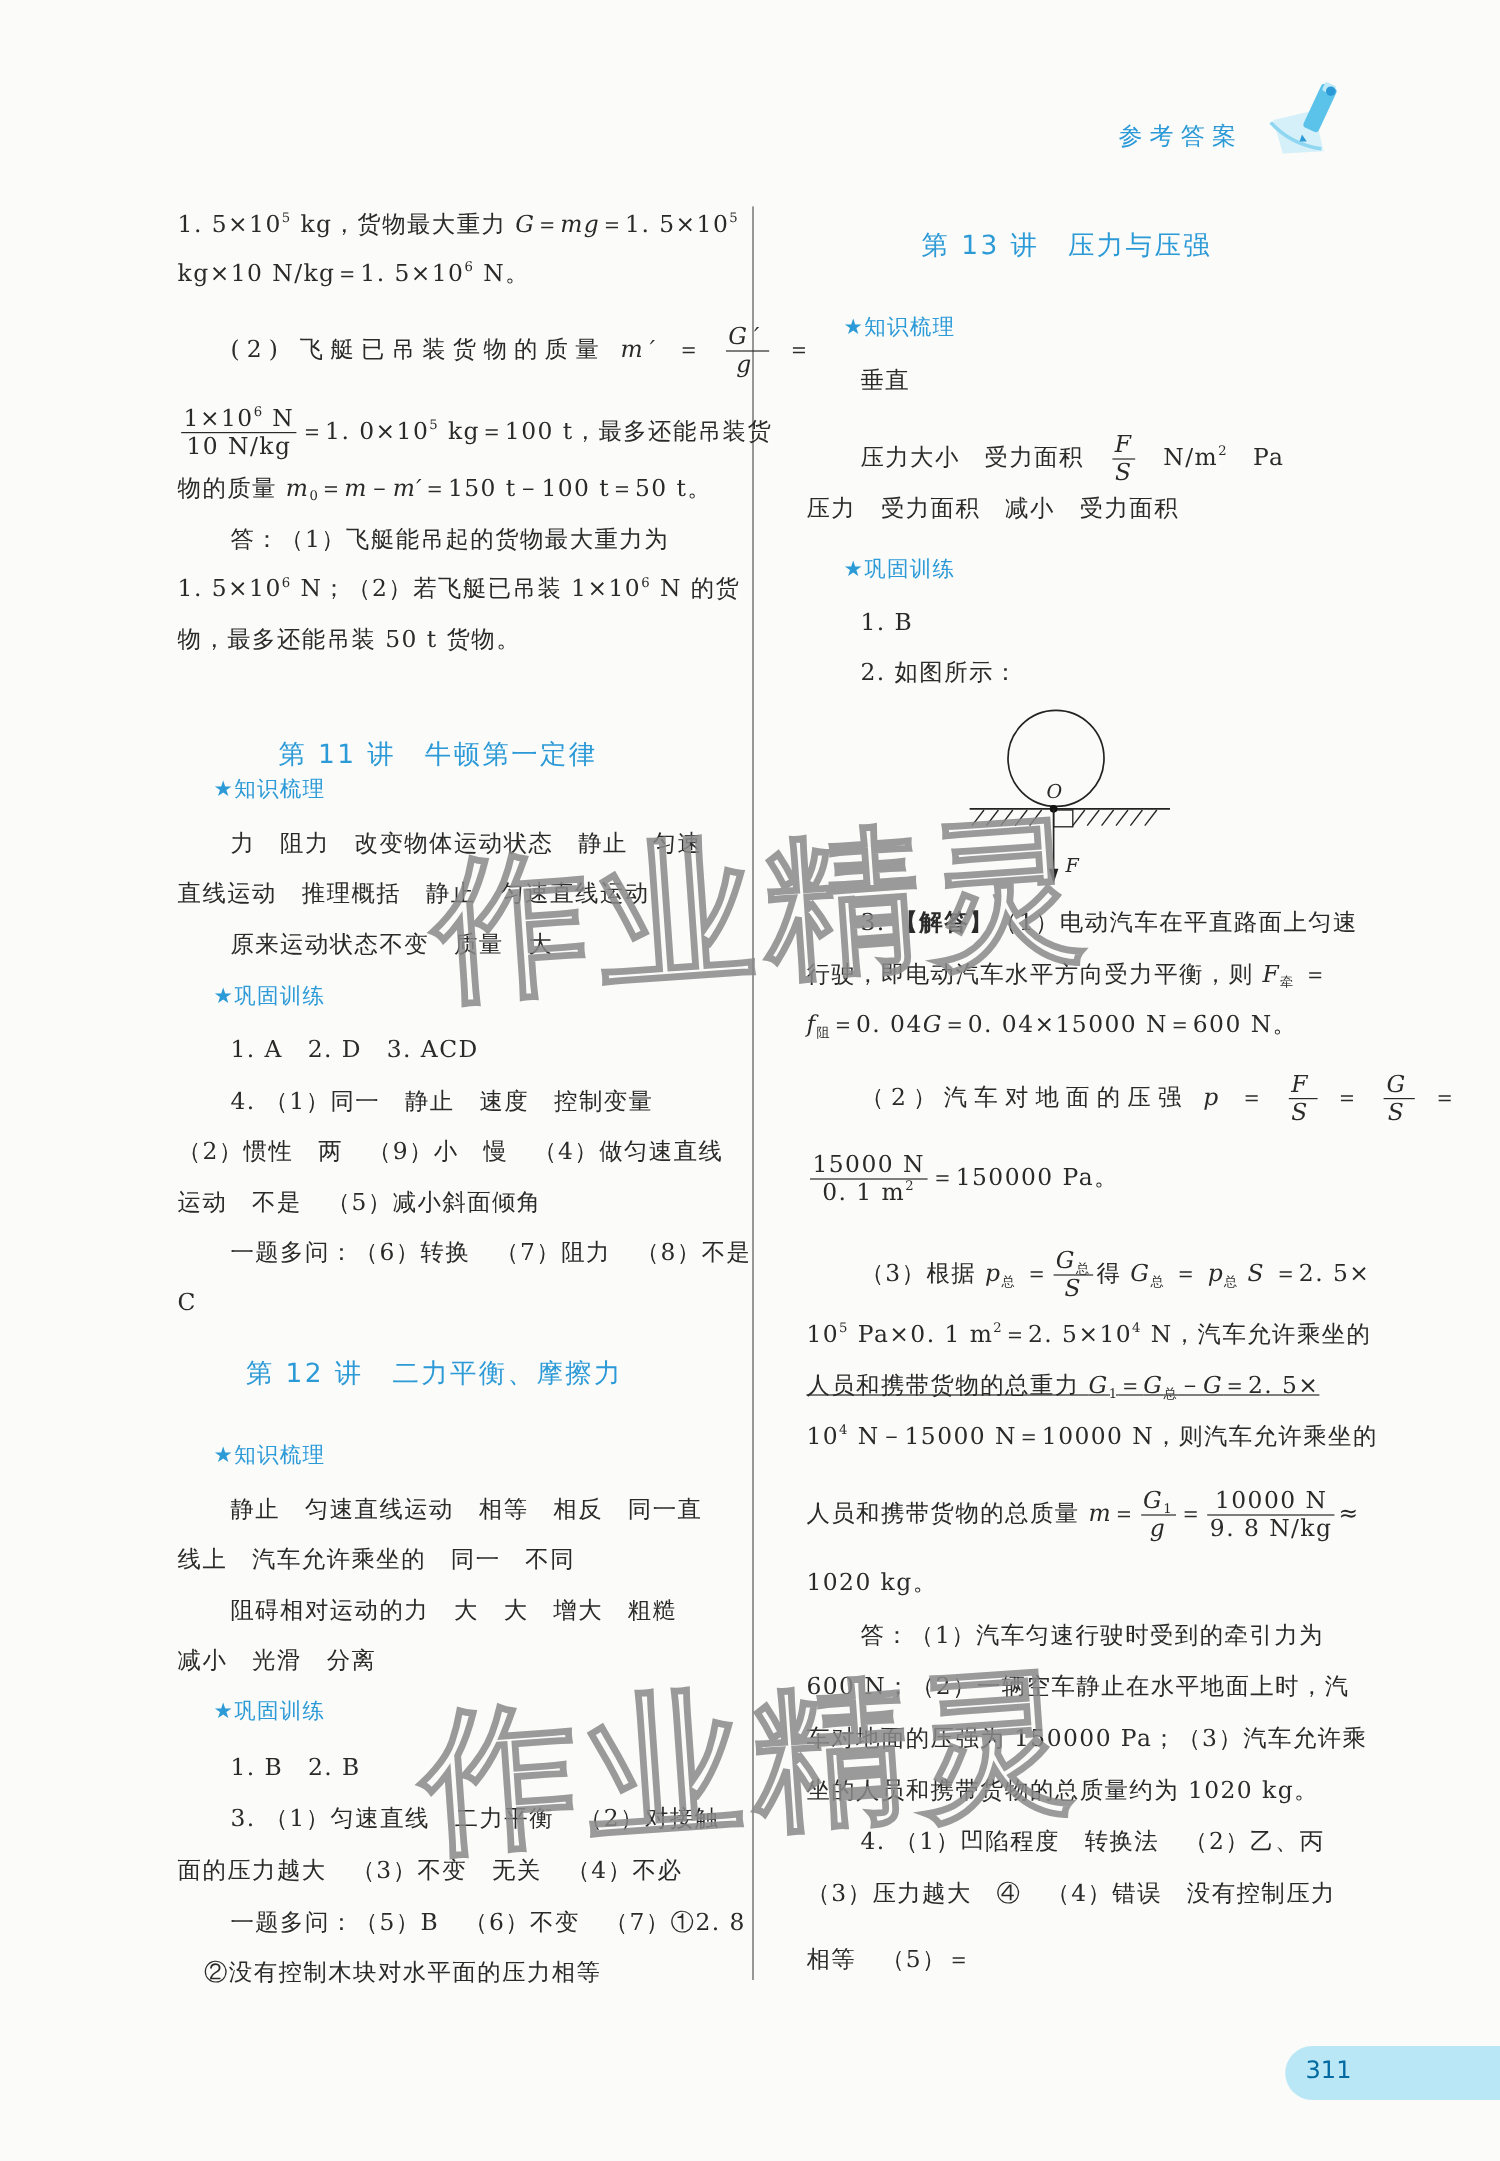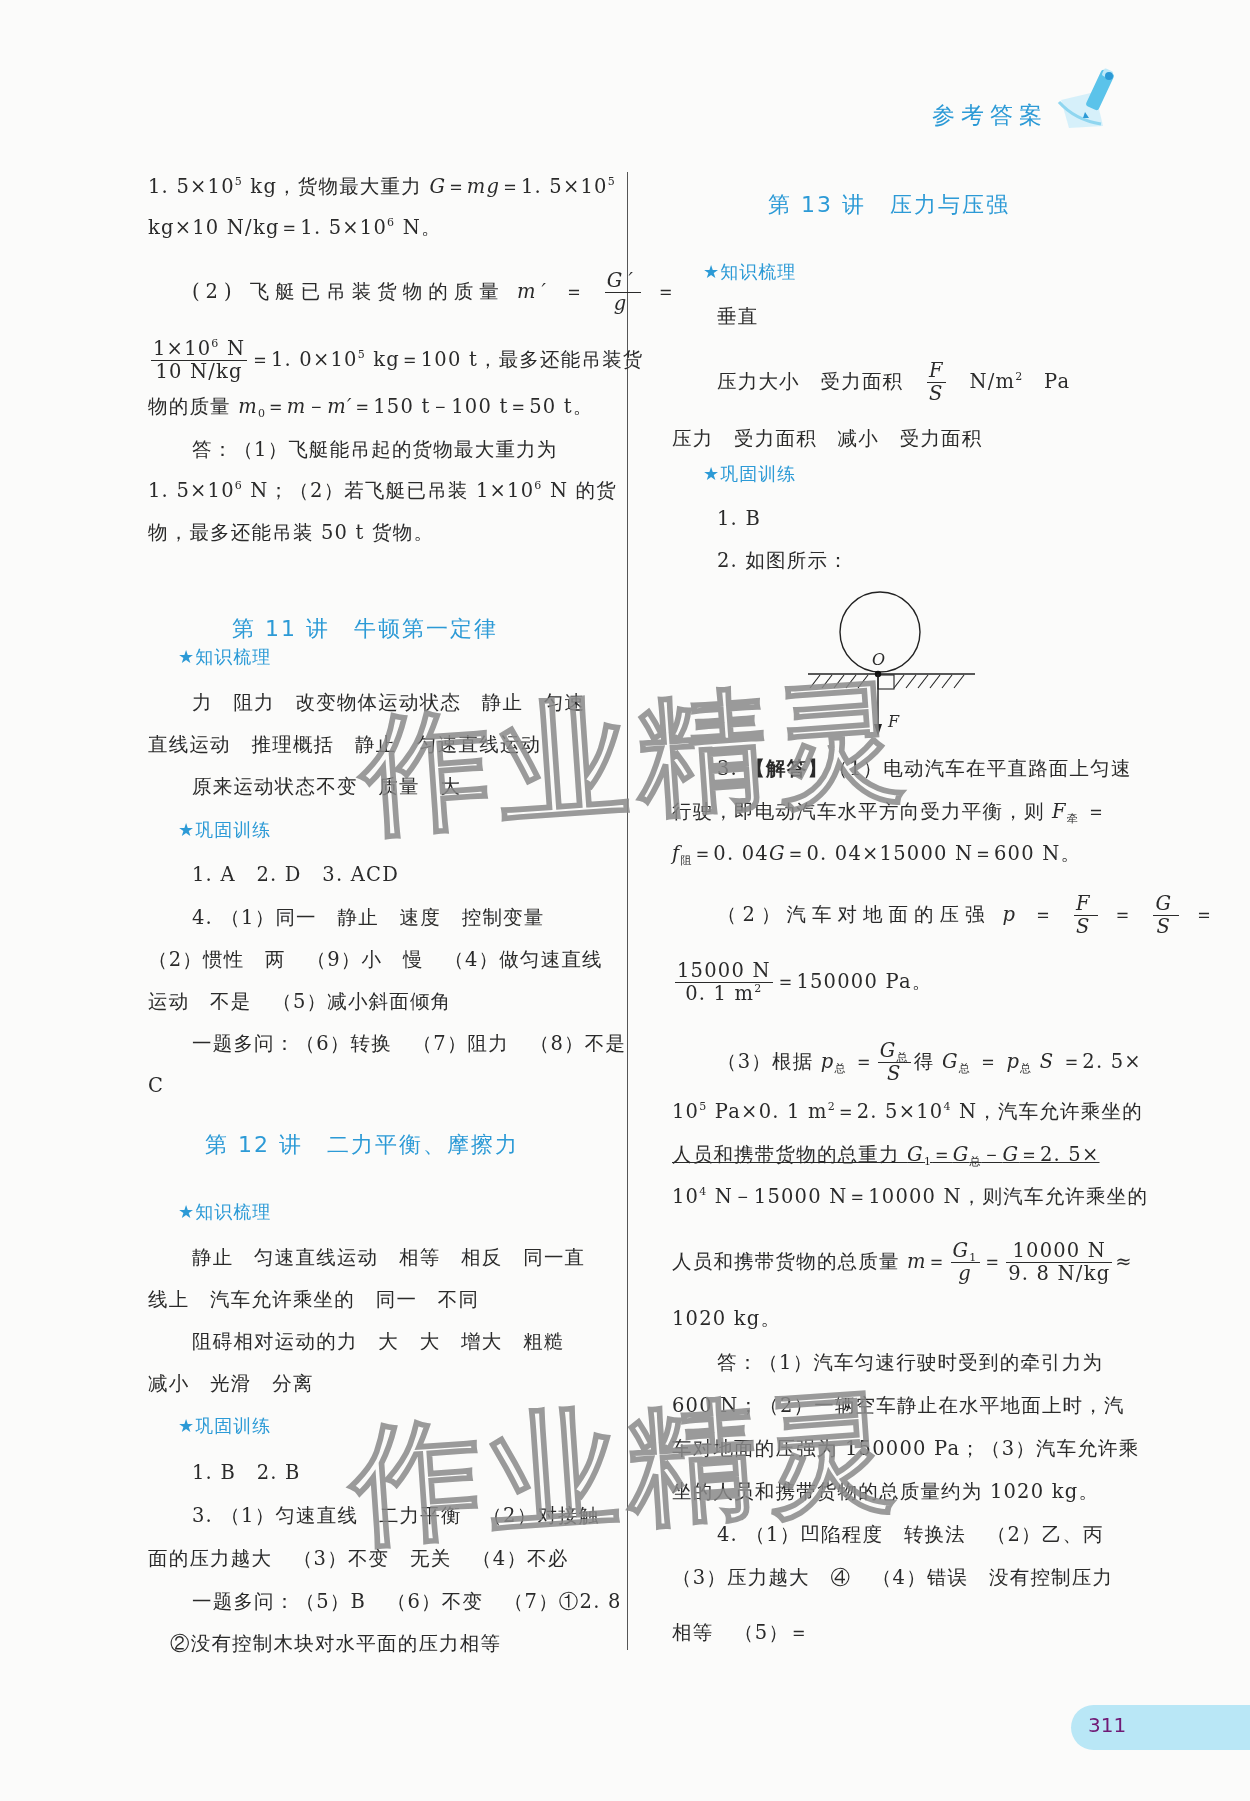--- a/index.html
+++ b/index.html
@@ -13,24 +13,24 @@
   .line { position: absolute; font-size: 19.5px; line-height: 26px; white-space: nowrap; letter-spacing: 1.2px; margin-left: 20px; }
   .wide { letter-spacing: 6px; }
   .title { position: absolute; font-family: "DejaVu Sans", "Liberation Sans", sans-serif; font-size: 22px; color: #2c9ad6; letter-spacing: 2px; white-space: nowrap; }
   .sub { position: absolute; font-family: "DejaVu Sans", "Liberation Sans", sans-serif; font-size: 18px; color: #2c9ad6; white-space: nowrap; letter-spacing: 1px; }
   .i { font-style: italic; }
   sup { font-size: 11px; vertical-align: 8px; line-height: 0; }
   sub { font-size: 11px; vertical-align: -4px; line-height: 0; }
   .frac { display: inline-block; vertical-align: middle; text-align: center; line-height: 22px; margin: 0 3px; }
   .frac > span { display: block; padding: 0 2px; }
   .frac > span.num { border-bottom: 1.3px solid #2a2a2a; }
-  .header-label { position: absolute; left: 932px; top: 100px; font-family: "DejaVu Sans", "Liberation Sans", sans-serif; font-size: 23px; color: #2c9ad6; letter-spacing: 6px; }
+  .header-label { position: absolute; left: 932px; top: 100px; font-family: "DejaVu Sans", "Liberation Sans", sans-serif; font-size: 20px; color: #2c9ad6; letter-spacing: 6px; }
   .divider { position: absolute; left: 627px; top: 172px; width: 1.2px; height: 1478px; background: #555; }
   .page-tab { position: absolute; left: 1071px; top: 1705px; width: 179px; height: 45px; background: #b9e7f6; border-radius: 23px 0 0 23px; }
-  .page-num { position: absolute; left: 1088px; top: 1713px; font-family: "DejaVu Sans", "Liberation Sans", sans-serif; font-size: 20px; color: #701a75; }
+  .page-num { position: absolute; left: 1088px; top: 1713px; font-family: "DejaVu Sans", "Liberation Sans", sans-serif; font-size: 20px; color: #0369a1; }
   .wm { position: absolute; font-family: "DejaVu Sans", "Liberation Sans", sans-serif; font-weight: bold; font-size: 130px; color: transparent; -webkit-text-stroke: 1.6px #8a8a8a; opacity: 0.85; white-space: nowrap; transform: rotate(-4deg); transform-origin: left top; letter-spacing: 8px; pointer-events: none; }
 </style>
 </head>
 <body>
 
 <div class="header-label">参考答案</div>
 <div class="abs" style="left:1055px; top:62px; width:70px; height:70px;">
   <svg width="70" height="70" viewBox="0 0 70 70">
     <path d="M6 38 L40 30 L48 64 L14 66 Z" fill="#cdeefa" opacity="0.8"></path>
     <path d="M4 40 Q20 58 46 62" stroke="#8fd6f0" stroke-width="3" fill="none"></path>
@@ -93,21 +93,21 @@
   <div class="line" style="left:150px; top:1631px;">②没有控制木块对水平面的压力相等</div>
 </div>
 
 <div>
   <div class="title" style="left:768px; top:190px;">第 13 讲　压力与压强</div>
   <div class="sub" style="left:703px; top:260px;">★知识梳理</div>
   <div class="line" style="left:697px; top:304px;">垂直</div>
   <div class="line" style="left:697px; top:360px;">
     <span>压力大小　受力面积</span>　<span class="frac"><span class="num i">F</span><span class="i">S</span></span>　<span>N/m</span><sup>2</sup>　<span>Pa</span>
   </div>
-  <div class="line" style="left:652px; top:426px;">压力　受力面积　减小　受力面积</div>
+  <div class="line" style="left:652px; top:411px;">压力　受力面积　减小　受力面积</div>
   <div class="sub" style="left:703px; top:462px;">★巩固训练</div>
   <div class="line" style="left:697px; top:506px;">1. B</div>
   <div class="line" style="left:697px; top:548px;">2. 如图所示：</div>
 
   <div class="abs" style="left:790px; top:580px; width:200px; height:160px;">
     <svg width="200" height="160" viewBox="0 0 200 160">
       <circle cx="90" cy="52" r="40" fill="none" stroke="#222" stroke-width="1.4"></circle>
       <line x1="18" y1="94" x2="185" y2="94" stroke="#222" stroke-width="1.4"></line>
       <g stroke="#222" stroke-width="1.1">
         <line x1="20" y1="108" x2="30" y2="95"></line>

